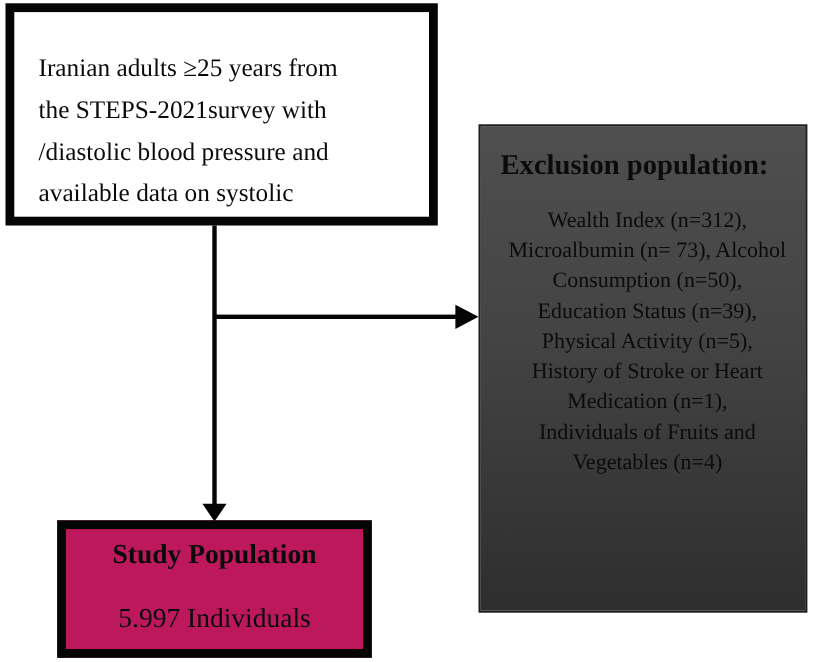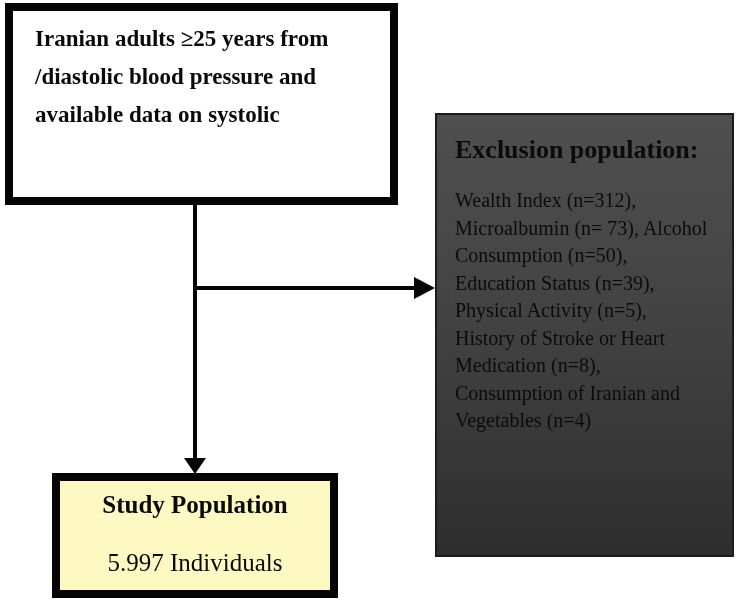--- a/index.html
+++ b/index.html
@@ -23,22 +23,21 @@
     left: 5px;
     top: 3px;
     width: 393px;
     height: 202px;
     box-sizing: border-box;
     border: 8px solid #050505;
     background: #ffffff;
     overflow: hidden;
   }
   .source-box .text-wrap {
-    padding: 9px 0 0 22px;
-    font-weight: bold;
+    padding: 32px 0 0 22px;
   }
   .source-box .line {
     font-size: 23px;
     line-height: 38px;
     white-space: nowrap;
     color: #0a0a0a;
   }
 
   
   .v-line {
@@ -102,38 +101,39 @@
   }
   .exclusion-subtitle {
     margin-top: 13px;
     font-size: 20px;
     line-height: 28px;
     color: #0b0b0b;
     white-space: nowrap;
   }
   .exclusion-body {
     margin-top: 20px;
+    text-align: center;
   }
   .exclusion-body .line {
     font-size: 20px;
     line-height: 27.5px;
     color: #0b0b0b;
     white-space: nowrap;
   }
 
   
   .study-box {
     position: absolute;
     left: 52px;
     top: 473px;
     width: 286px;
     height: 125px;
     box-sizing: border-box;
     border: 8px solid #050505;
-    background: #fef9c3;
+    background: #be185d;
     text-align: center;
     overflow: hidden;
   }
   .study-title {
     margin-top: 9px;
     font-size: 25px;
     font-weight: bold;
     line-height: 30px;
     color: #0a0a0a;
   }
@@ -145,20 +145,21 @@
   }
 </style>
 </head>
 <body>
 
 <div class="canvas">
 
   <div class="source-box">
     <div class="text-wrap">
       <div class="line">Iranian adults ≥25 years from</div>
+      <div class="line">the STEPS-2021survey with</div>
       <div class="line">/diastolic blood pressure and</div>
       <div class="line">available data on systolic</div>
     </div>
   </div>
 
   <div class="v-line"></div>
 
   <div class="h-line"></div>
   <div class="arrow-right"></div>
 
@@ -167,22 +168,22 @@
   <div class="exclusion-box">
     <div class="inner">
       <div class="exclusion-title">Exclusion population:</div>
       <div class="exclusion-body">
         <div class="line">Wealth Index (n=312),</div>
         <div class="line">Microalbumin (n= 73), Alcohol</div>
         <div class="line">Consumption (n=50),</div>
         <div class="line">Education Status (n=39),</div>
         <div class="line">Physical Activity (n=5),</div>
         <div class="line">History of Stroke or Heart</div>
-        <div class="line">Medication (n=8),</div>
-        <div class="line">Consumption of Iranian and</div>
+        <div class="line">Medication (n=1),</div>
+        <div class="line">Individuals of Fruits and</div>
         <div class="line">Vegetables (n=4)</div>
       </div>
     </div>
   </div>
 
   <div class="study-box">
     <div class="study-title">Study Population</div>
     <div class="study-value">5.997 Individuals</div>
   </div>
 

